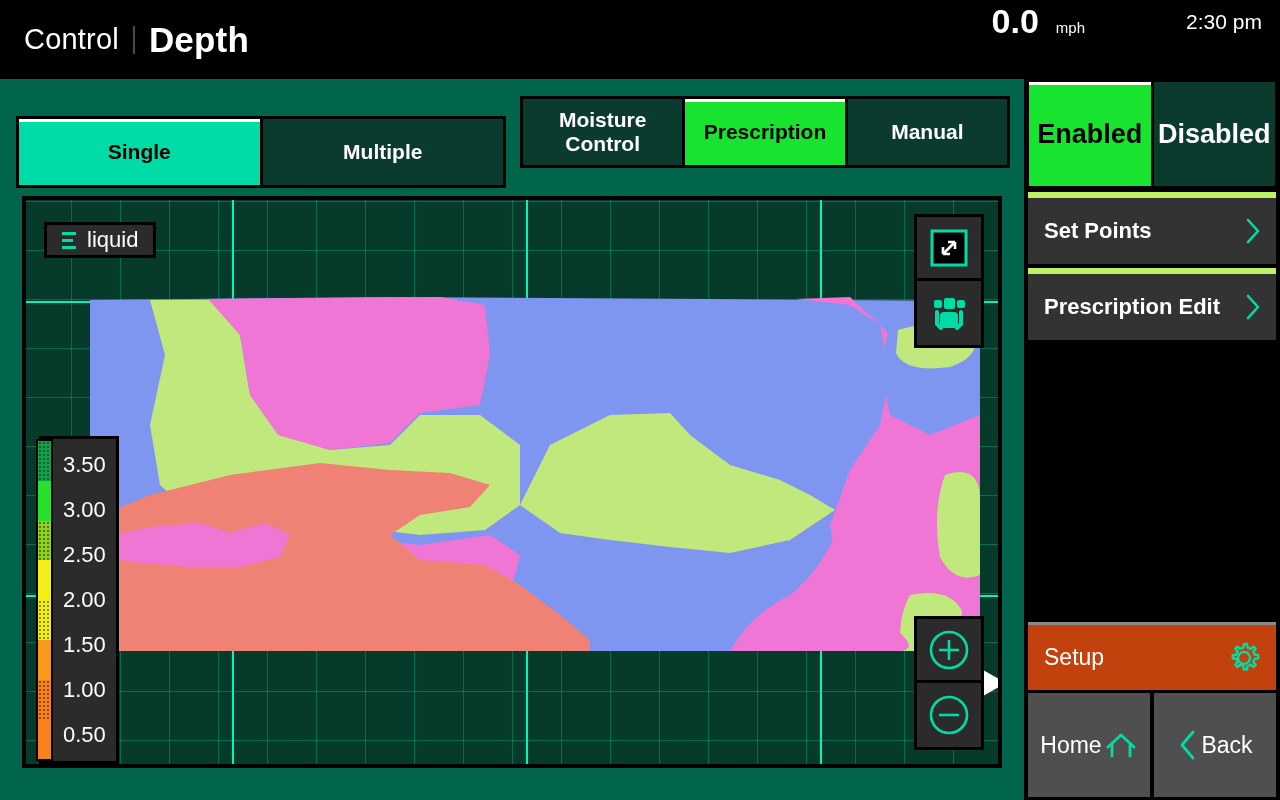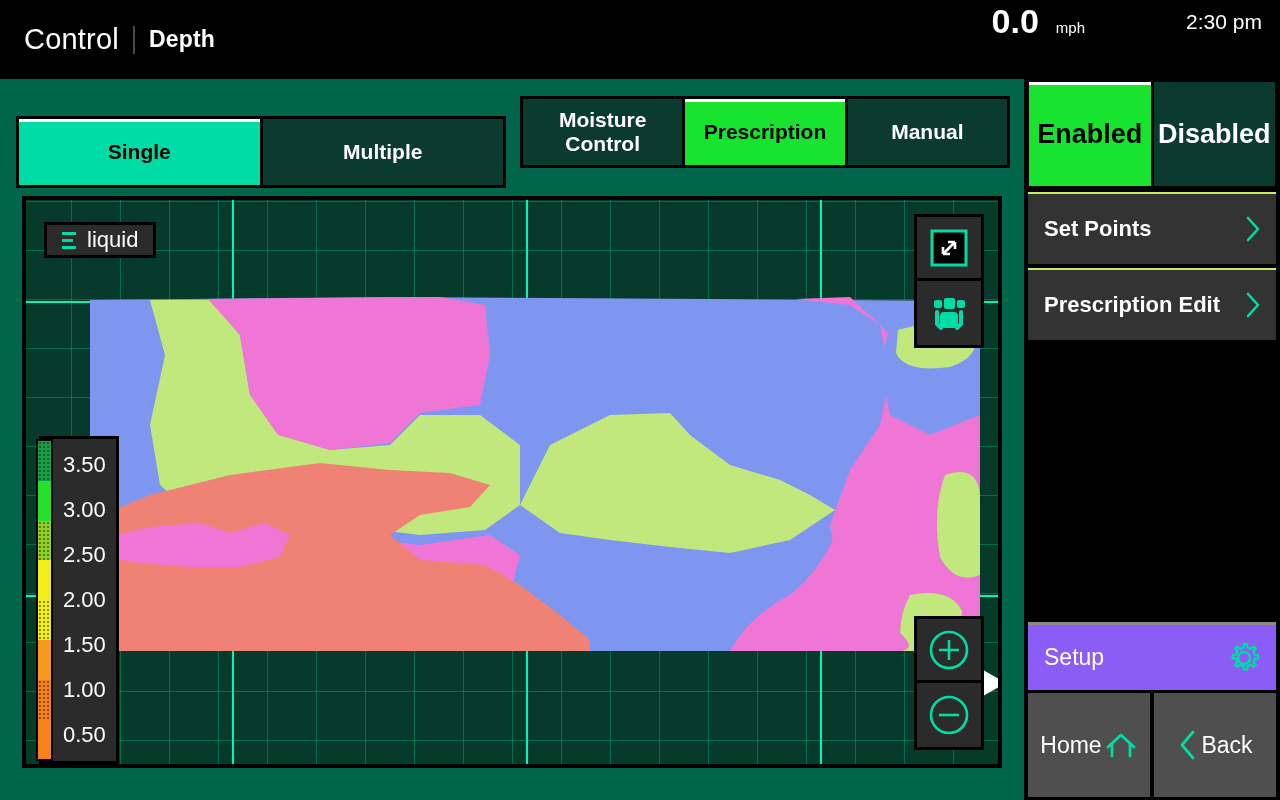--- a/index.html
+++ b/index.html
@@ -23,21 +23,21 @@
     width: 1280px; height: 79px;
     background: #000;
     color: #fff;
   }
   #title-block {
     position: absolute; left: 24px; top: 0; height: 79px;
     display: flex; align-items: center; gap: 14px;
   }
   .title-main { font-size: 29px; font-weight: 400; color: #ffffff; letter-spacing: .2px; }
   .title-sep  { width: 2px; height: 28px; background: #4a4a4a; }
-  .title-sub  { font-size: 23px; font-weight: 700; color: #ffffff; letter-spacing: .2px; }
+  .title-sub  { font-size: 35px; font-weight: 700; color: #ffffff; letter-spacing: .2px; }
 
   #speed-block {
     position: absolute; right: 195px; top: 4px;
     display: flex; align-items: baseline; gap: 17px;
   }
   .speed-value { font-size: 34px; font-weight: 700; color: #fff; line-height: 1; }
   .speed-unit  { font-size: 15px; font-weight: 400; color: #fff; }
 
   #clock {
     position: absolute; right: 18px; top: 10px;
@@ -213,33 +213,33 @@
     background: #18e430; color: #000;
   }
   .enable-btn.on::before {
     content: ""; position: absolute; left: 0; right: 0; top: 0;
     height: 3px; background: #fff;
   }
 
   .menu-row {
     position: absolute; left: 4px; width: 248px; height: 72px;
     background: #333333;
-    border-top: 2px solid #bef264;
+    border-top: 6px solid #bef264;
     display: flex; align-items: center; justify-content: space-between;
     padding: 0 14px 0 16px;
     cursor: pointer;
   }
   #menu-setpoints  { top: 113px; }
   #menu-rxedit     { top: 189px; }
   .menu-label { color: #ffffff; font-size: 22px; font-weight: 700; }
 
   #setup-btn {
     position: absolute; left: 4px; top: 543px;
     width: 248px; height: 68px;
-    background: #8b5cf6;
+    background: #c2410c;
     border-top: 3px solid #8a8a8a;
     display: flex; align-items: center; justify-content: space-between;
     padding: 0 14px 0 16px;
     cursor: pointer;
   }
   #setup-btn .menu-label { font-weight: 400; font-size: 23px; }
 
   #bottom-row {
     position: absolute; left: 4px; top: 614px;
     width: 248px; height: 104px;

